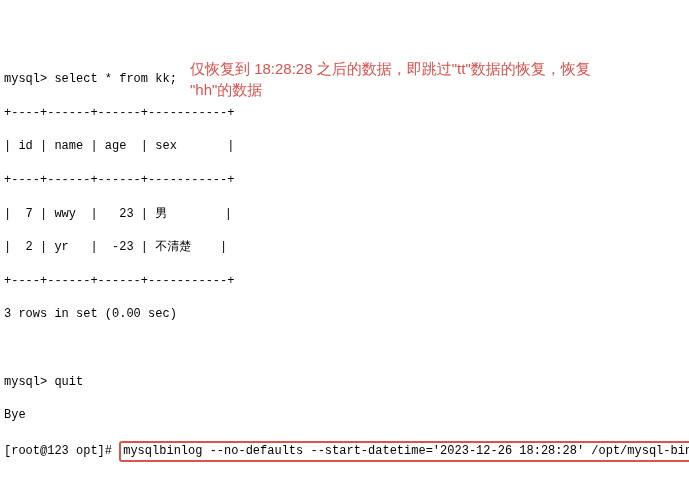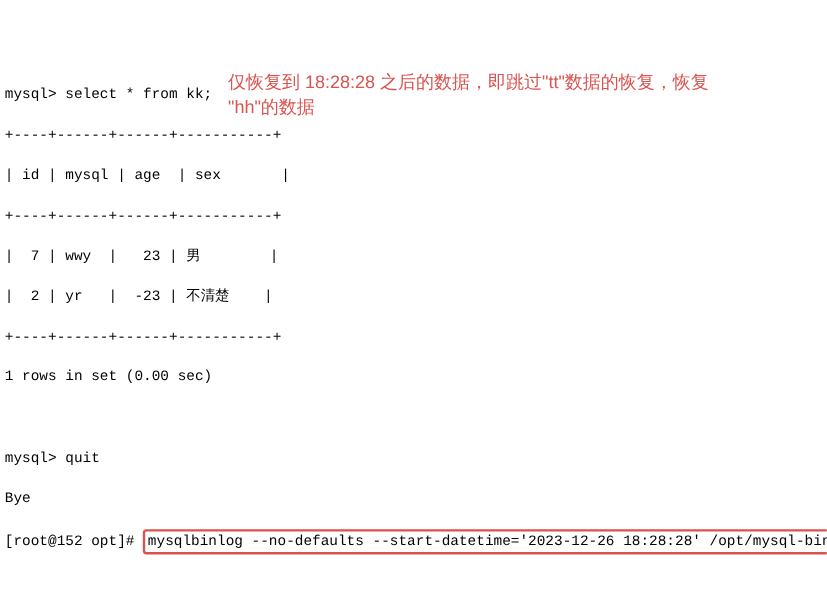--- a/index.html
+++ b/index.html
@@ -35,30 +35,30 @@
       width: 480px;
     }
   </style>
 </head>
 <body>
 
 
 
 <div class="line">mysql&gt; select * from kk;</div>
 <div class="line">+----+------+------+-----------+</div>
-<div class="line">| id | mysql | age  | sex       |</div>
+<div class="line">| id | name | age  | sex       |</div>
 <div class="line">+----+------+------+-----------+</div>
 <div class="line">|  7 | wwy  |   23 | 男        |</div>
 <div class="line">|  2 | yr   |  -23 | 不清楚    |</div>
 <div class="line">+----+------+------+-----------+</div>
-<div class="line">1 rows in set (0.00 sec)</div>
+<div class="line">3 rows in set (0.00 sec)</div>
 <div class="line">&nbsp;</div>
 <div class="line">mysql&gt; quit</div>
 <div class="line">Bye</div>
-<div class="line"><span>[root@152 opt]# </span><span class="red-box">mysqlbinlog --no-defaults --start-datetime='2023-12-26 18:28:28' /opt/mysql-bin.000004 |mysql -uroot -p666</span></div>
+<div class="line"><span>[root@123 opt]# </span><span class="red-box">mysqlbinlog --no-defaults --start-datetime='2023-12-26 18:28:28' /opt/mysql-bin.000004 |mysql -uroot -p666</span></div>
 <div class="line">&nbsp;</div>
 
 
 
 
 
 
 
 
 

